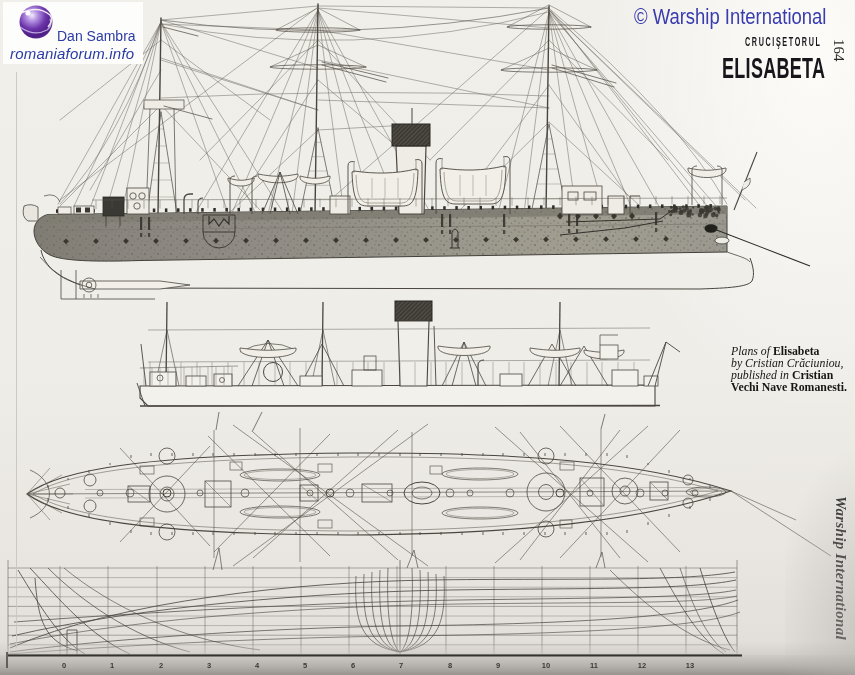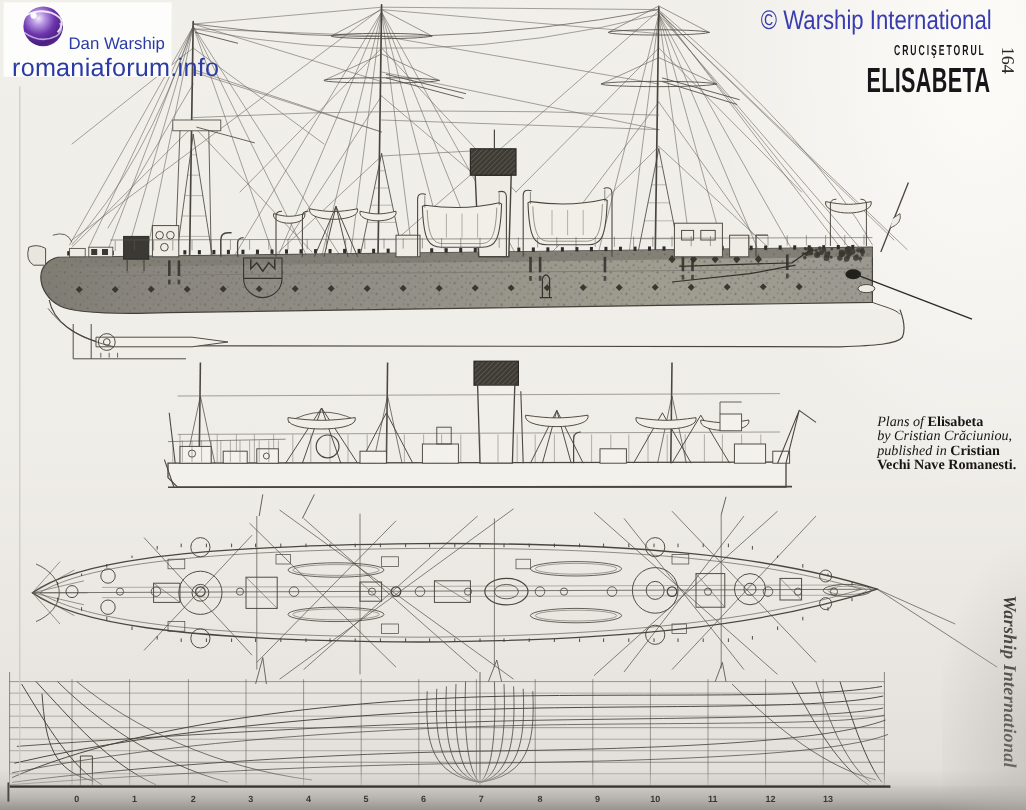--- a/index.html
+++ b/index.html
@@ -9,21 +9,21 @@
  background:radial-gradient(ellipse at 88% 10%, rgba(253,252,249,0.95) 0%, rgba(253,252,249,0) 55%);}
 #bottombar{position:absolute;left:0;bottom:0;width:855px;height:20px;
  background:linear-gradient(180deg,#cfccc7 0%,#b5b2ad 55%,#a19e99 85%,#97948f 100%);}
 #bottombar2{position:absolute;left:0;bottom:18px;width:855px;height:16px;
  background:linear-gradient(180deg,rgba(214,211,206,0) 0%,rgba(205,202,197,0.8) 100%);}
 #rightshade{position:absolute;right:0;top:380px;width:70px;height:295px;
  background:radial-gradient(ellipse 120px 260px at 105% 85%, rgba(182,179,174,0.55) 0%, rgba(182,179,174,0) 70%);}
 .t{position:absolute;white-space:nowrap;}
 #logo{left:3px;top:2px;width:140px;height:62px;background:#fdfdfc;}
 #dan{left:57px;top:28px;font-size:14px;color:#2a3ba5;}
-#rfi{left:10px;top:45px;font-size:21px;color:#2a3ba5;letter-spacing:0.2px;}
+#rfi{left:10px;top:45px;font-size:15px;color:#2a3ba5;letter-spacing:0.2px;font-style:italic;}
 #wint{left:634px;top:4px;font-size:22.5px;color:#383cae;transform:scaleX(0.82);transform-origin:left top;}
 #cruc{left:745px;top:34.5px;font-size:12px;font-weight:bold;color:#17161a;letter-spacing:2.7px;transform:scaleX(0.6);transform-origin:left top;}
 #elis{left:722px;top:52px;font-size:29px;font-weight:bold;color:#17161a;transform:scaleX(0.62);transform-origin:left top;letter-spacing:0.5px;}
 #n164{left:847px;top:39px;font-size:15px;color:#2b2a28;font-family:"Liberation Serif",serif;transform:rotate(90deg);transform-origin:left top;}
 #plans{left:731px;top:346px;width:122px;font-size:11.8px;line-height:11.9px;color:#181613;font-family:"Liberation Serif",serif;white-space:normal;}
 #wi2{left:849px;top:496px;font-size:15px;color:#2b2a28;font-family:"Liberation Serif",serif;font-weight:bold;font-style:italic;transform:rotate(90deg);transform-origin:left top;letter-spacing:0.3px;}
 </style></head>
 <body>
 <div id="page">
 <div id="brighttr"></div>
@@ -769,21 +769,21 @@
           <stop offset="22%" stop-color="#b795e3"></stop>
  <stop offset="55%" stop-color="#6c35ab"></stop>
           <stop offset="85%" stop-color="#4c1d83"></stop>
  <stop offset="100%" stop-color="#5b2d96"></stop>
         </radialGradient>
       </defs>
  <path d="M7,10 Q24,2 36,12 Q40,17 34,24" stroke="rgba(255,255,255,0.85)" stroke-width="1.6" fill="none"></path>
  <path d="M6,24 Q20,34 33,27 Q39,23 36,16" stroke="rgba(230,220,250,0.7)" stroke-width="1.4" fill="none"></path>
  <circle cx="14" cy="10" r="2.6" fill="#ffffff" opacity="0.95"></circle>
 </svg>
-<div class="t" id="dan">Dan Warship</div>
+<div class="t" id="dan">Dan Sambra</div>
 <div class="t" id="rfi">romaniaforum.info</div>
 <div class="t" id="wint">© Warship International</div>
 <div class="t" id="cruc">CRUCIŞETORUL</div>
 <div class="t" id="elis">ELISABETA</div>
 <div class="t" id="n164">164</div>
 <div class="t" id="plans"><i>Plans of</i> <b>Elisabeta</b><br>
 <i>by Cristian Crăciuniou,</i><br>
 <i>published in</i> <b>Cristian</b><br>
 <b>Vechi Nave Romanesti.</b></div>
 <div class="t" id="wi2">Warship International</div>

